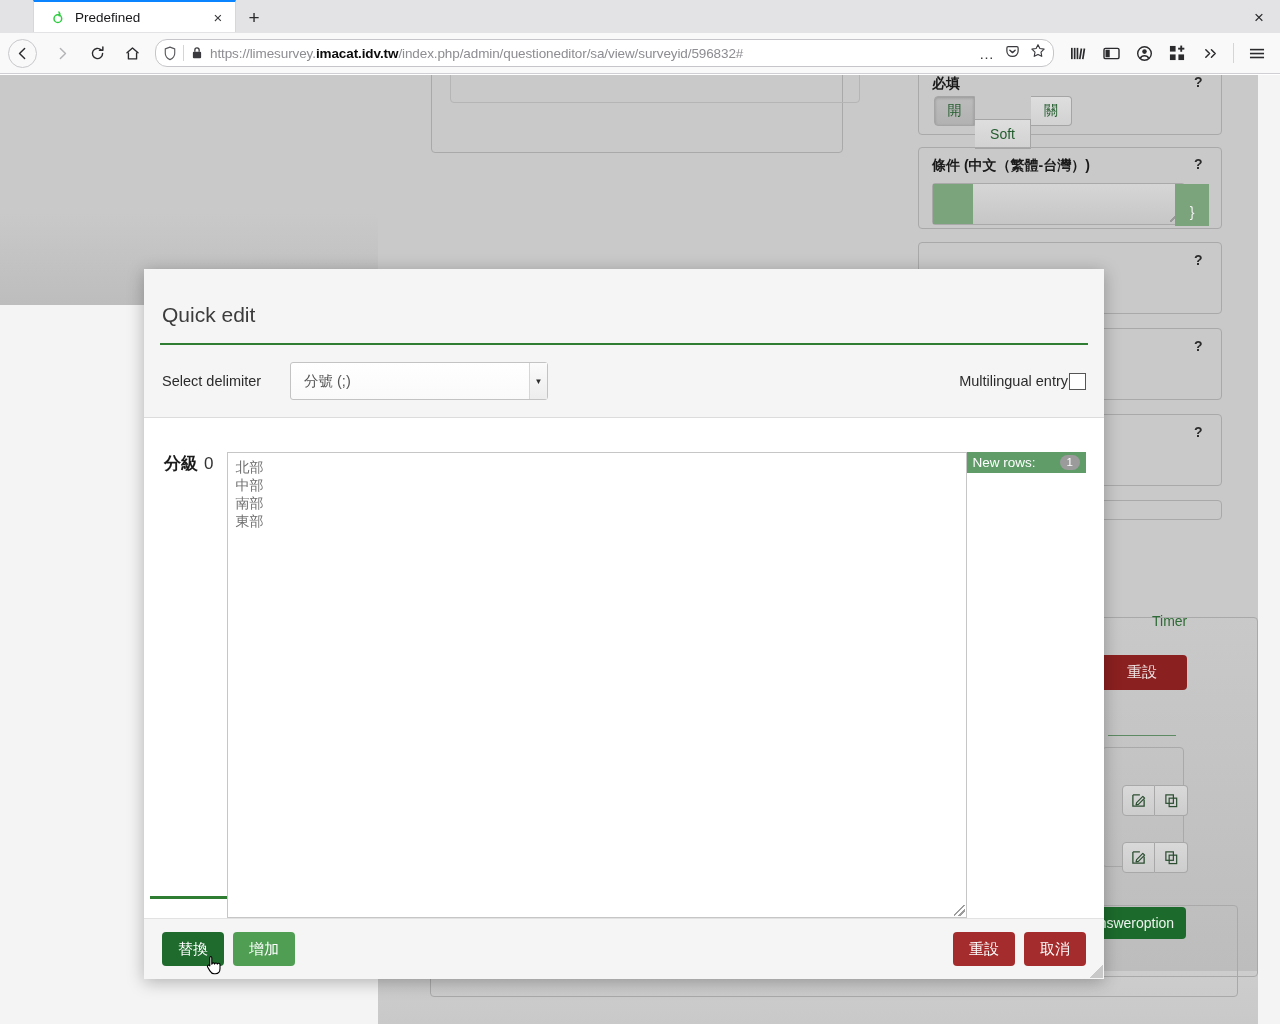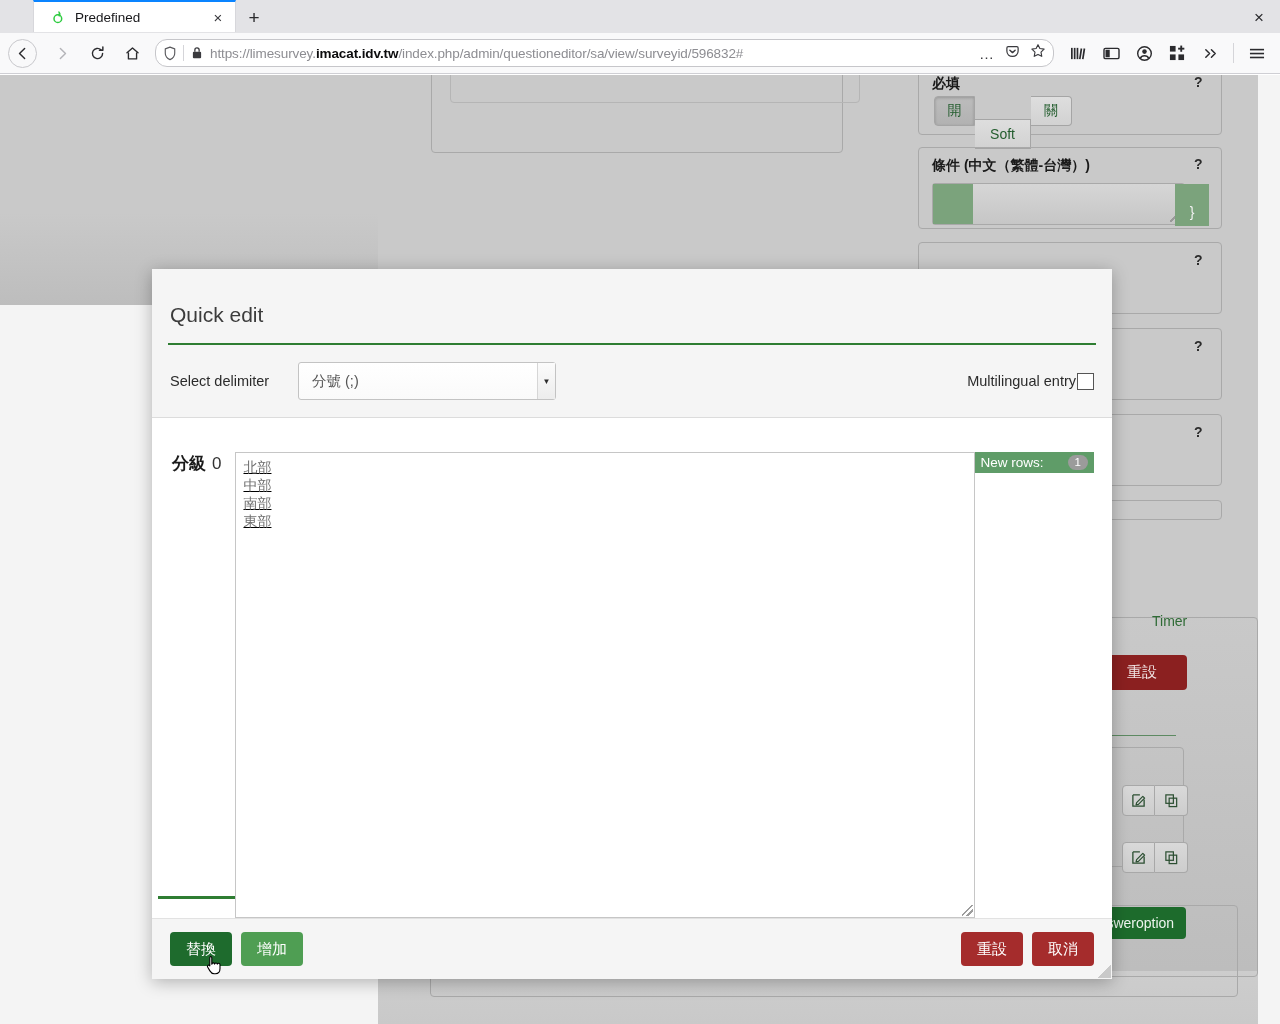--- a/index.html
+++ b/index.html
@@ -217,21 +217,21 @@
     border: 1px solid #a8a8a8;
     background: linear-gradient(180deg,#d9d9d9,#cdcdcd);
     display: flex; align-items: center; justify-content: center;
     color: #2c4f32;
   }
   .green-rule { position: absolute; height: 1px; background: #5d8a62; }
 
   
   .modal {
     position: absolute;
-    left: 152px; top: 194px;
+    left: 144px; top: 194px;
     width: 960px; height: 710px;
     background: #ffffff;
     box-shadow: 0 3px 16px rgba(0,0,0,.28);
     display: flex; flex-direction: column;
   }
   .modal-header {
     background: #f5f5f5;
     padding: 34px 18px 0 18px;
     flex: 0 0 auto;
   }
@@ -298,21 +298,21 @@
     border-radius: 0;
     padding: 5px 7px;
     font-size: 14px;
     line-height: 18px;
     color: #6f6f6f;
     resize: none;
     outline: none;
     font-family: "Liberation Sans", "DejaVu Sans", sans-serif;
     background: #ffffff;
   }
-  .ta-wrap { position: relative; flex: 1 1 auto; display: flex; min-height: 0; text-decoration: underline; }
+  .ta-wrap { position: relative; flex: 1 1 auto; display: flex; min-height: 0; }
   .ta-grip {
     position: absolute; right: 2px; bottom: 2px;
     width: 11px; height: 11px; pointer-events: none;
     background:
       linear-gradient(135deg, transparent 0 42%, #9d9d9d 42% 54%, transparent 54% 100%),
       linear-gradient(135deg, transparent 0 68%, #9d9d9d 68% 80%, transparent 80% 100%);
   }
   .newrows-bar {
     height: 21px;
     background: #5f9c68;

